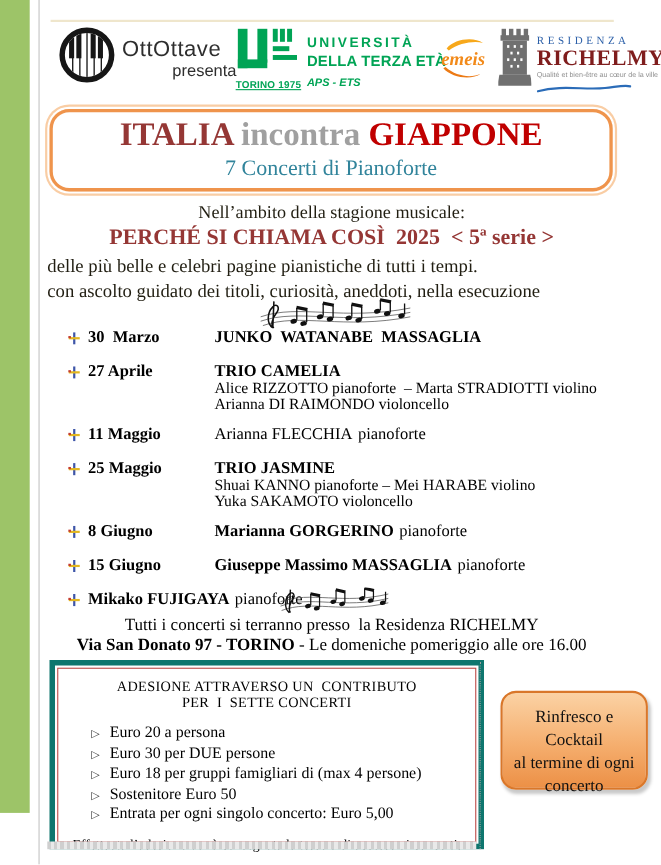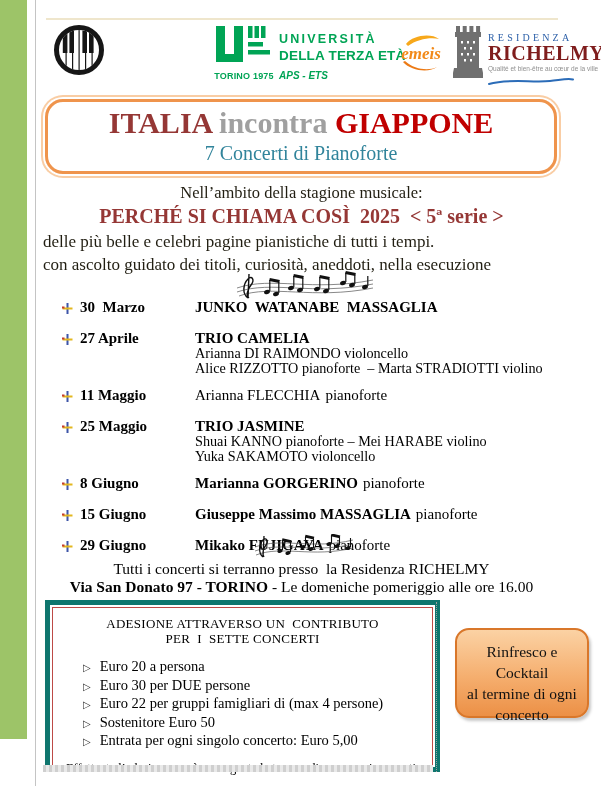--- a/index.html
+++ b/index.html
@@ -15,21 +15,21 @@
   .page-edge{position:absolute;left:35px;top:0;width:1px;height:786px;background:#C4C4C4;}
   .top-line{position:absolute;left:46px;top:18px;width:512px;height:2px;background:#EFE6CC;}
 
   
   .logos{position:absolute;left:43px;top:20px;width:550px;height:80px;}
   .otto-ic{position:absolute;left:10px;top:4px;}
   .otto-text{position:absolute;left:68px;top:14px;width:112px;font-family:"Liberation Sans",sans-serif;color:#2E2E2E;}
   .otto-name{font-size:20px;line-height:22px;letter-spacing:0.5px;}
   .otto-sub{font-size:15px;line-height:17px;text-align:right;padding-right:8px;}
   .unitre-mark{position:absolute;left:170px;top:6px;width:62px;text-align:center;}
-  .unitre-badge{font-family:"Liberation Sans",sans-serif;font-size:9px;font-weight:bold;color:#00A455;letter-spacing:0.2px;margin-top:1px;}
+  .unitre-badge{font-family:"Liberation Sans",sans-serif;font-size:9px;font-weight:bold;color:#00A455;letter-spacing:0.2px;margin-top:1px;text-decoration:underline;}
   .unitre-text{position:absolute;left:236px;top:12px;width:150px;font-family:"Liberation Sans",sans-serif;color:#00A455;}
   .un-l1{font-size:12.5px;font-weight:bold;letter-spacing:2.2px;}
   .un-l2{font-size:13.5px;font-weight:bold;letter-spacing:0.2px;margin-top:2px;}
   .un-l3{font-size:10px;font-weight:bold;font-style:italic;text-align:left;margin-top:7px;padding-right:10px;}
   .emeis{position:absolute;left:350px;top:10px;}
   .richelmy{position:absolute;left:410px;top:6px;display:flex;}
   .rich-col{margin-left:5px;width:112px;}
   .rich-l1{font-family:Liberation Serif, serif;font-size:10px;letter-spacing:3.2px;color:#2B5FA8;margin-top:6px;}
   .rich-l2{font-size:20px;line-height:21px;letter-spacing:0.5px;color:#7f1d1d;font-weight:bold;}
   .rich-tag{font-family:"Liberation Sans",sans-serif;font-size:6.5px;color:#8F8F8F;margin-top:1px;white-space:nowrap;}
@@ -115,20 +115,24 @@
         <rect x="19" y="6" width="1.2" height="40" fill="#161616"></rect>
         <rect x="25.5" y="6" width="1.2" height="40" fill="#161616"></rect>
         <rect x="32" y="6" width="1.2" height="40" fill="#161616"></rect>
         <rect x="38.5" y="6" width="1.2" height="40" fill="#161616"></rect>
         <rect x="9.8" y="4" width="4.6" height="25" fill="#161616"></rect>
         <rect x="16.4" y="4" width="4.6" height="25" fill="#161616"></rect>
         <rect x="29.4" y="4" width="4.6" height="25" fill="#161616"></rect>
         <rect x="36" y="4" width="4.6" height="25" fill="#161616"></rect>
       </g>
     </svg>
+  </div>
+  <div class="otto-text">
+    <div class="otto-name" data-bind="header.ottottave.name">OttOttave</div>
+    <div class="otto-sub" data-bind="header.ottottave.tagline">presenta</div>
   </div>
 
   <div class="unitre-mark">
     <svg width="56" height="40" viewBox="0 0 56 40">
       <g fill="#00A455">
         <rect x="0" y="0" width="9" height="36"></rect>
         <rect x="0" y="28" width="27" height="8"></rect>
         <rect x="18" y="0" width="9" height="31"></rect>
         <rect x="32" y="0" width="4.5" height="12"></rect>
         <rect x="38.5" y="0" width="4.5" height="12"></rect>
@@ -251,21 +255,21 @@
     <span class="c-date" data-bind="concerts.0.date">30  Marzo</span>
     <span class="c-main"><span class="c-name" data-bind="concerts.0.name">JUNKO  WATANABE  MASSAGLIA</span><span class="c-role" data-bind="concerts.0.role"></span></span>
   </div>
   <div class="crow">
     <span class="b-ic"><svg width="11" height="12" viewBox="0 0 11 12">
           <rect x="4.5" y="0" width="2" height="11" fill="#3D55A8"></rect>
           <rect x="0.5" y="4.5" width="10" height="2" fill="#E3B71F"></rect>
           <rect x="0" y="3.5" width="2.5" height="2" fill="#C43B2F"></rect>
         </svg></span>
     <span class="c-date" data-bind="concerts.1.date">27 Aprile</span>
-    <span class="c-main"><span class="c-name" data-bind="concerts.1.name">TRIO CAMELIA</span><span class="c-det" data-bind="concerts.1.details.1">Arianna DI RAIMONDO violoncello</span><span class="c-det" data-bind="concerts.1.details.0">Alice RIZZOTTO pianoforte  – Marta STRADIOTTI violino</span></span>
+    <span class="c-main"><span class="c-name" data-bind="concerts.1.name">TRIO CAMELIA</span><span class="c-det" data-bind="concerts.1.details.0">Alice RIZZOTTO pianoforte  – Marta STRADIOTTI violino</span><span class="c-det" data-bind="concerts.1.details.1">Arianna DI RAIMONDO violoncello</span></span>
   </div>
   <div class="crow">
     <span class="b-ic"><svg width="11" height="12" viewBox="0 0 11 12">
           <rect x="4.5" y="0" width="2" height="11" fill="#3D55A8"></rect>
           <rect x="0.5" y="4.5" width="10" height="2" fill="#E3B71F"></rect>
           <rect x="0" y="3.5" width="2.5" height="2" fill="#C43B2F"></rect>
         </svg></span>
     <span class="c-date" data-bind="concerts.2.date">11 Maggio</span>
     <span class="c-main"><span class="c-name plain" data-bind="concerts.2.name">Arianna FLECCHIA</span><span class="c-role" data-bind="concerts.2.role">pianoforte</span></span>
   </div>
@@ -295,21 +299,20 @@
         </svg></span>
     <span class="c-date" data-bind="concerts.5.date">15 Giugno</span>
     <span class="c-main"><span class="c-name" data-bind="concerts.5.name">Giuseppe Massimo MASSAGLIA</span><span class="c-role" data-bind="concerts.5.role">pianoforte</span></span>
   </div>
   <div class="crow">
     <span class="b-ic"><svg width="11" height="12" viewBox="0 0 11 12">
           <rect x="4.5" y="0" width="2" height="11" fill="#3D55A8"></rect>
           <rect x="0.5" y="4.5" width="10" height="2" fill="#E3B71F"></rect>
           <rect x="0" y="3.5" width="2.5" height="2" fill="#C43B2F"></rect>
         </svg></span>
-    <span class="c-date" data-bind="concerts.6.date">29 Giugno</span>
     <span class="c-main"><span class="c-name" data-bind="concerts.6.name">Mikako FUJIGAYA</span><span class="c-role" data-bind="concerts.6.role">pianoforte</span></span>
   </div>
 </section>
 
 <div class="music m2">
   <svg width="110" height="24" viewBox="0 0 110 24">
     <g stroke="#555" fill="none" stroke-width="0.7">
       <path d="M8,17 C35,7 65,20 106,10"></path>
       <path d="M8,13 C35,3 65,16 106,6"></path>
       <path d="M9,21 C35,11 65,24 106,14"></path>
@@ -344,21 +347,21 @@
 <div class="venue1" data-bind="venue.line1">Tutti i concerti si terranno presso  la Residenza RICHELMY</div>
 <div class="venue2"><span class="vb" data-bind="venue.line2_bold">Via San Donato 97 - TORINO</span><span data-bind="venue.line2_rest"> - Le domeniche pomeriggio alle ore 16.00</span></div>
 
 <section class="ade-outer">
   <div class="ade-inner">
     <div class="ade-t1" data-bind="adesione.title1">ADESIONE ATTRAVERSO UN  CONTRIBUTO</div>
     <div class="ade-t2" data-bind="adesione.title2">PER  I  SETTE CONCERTI</div>
     <div class="ade-items">
       <div class="ade-it"><span class="arr" data-bind="icons.bullet_arrow">▷</span><span data-bind="adesione.items.0">Euro 20 a persona</span></div>
       <div class="ade-it"><span class="arr" data-bind="icons.bullet_arrow">▷</span><span data-bind="adesione.items.1">Euro 30 per DUE persone</span></div>
-      <div class="ade-it"><span class="arr" data-bind="icons.bullet_arrow">▷</span><span data-bind="adesione.items.2">Euro 22 per gruppi famigliari di (max 4 persone)</span></div>
+      <div class="ade-it"><span class="arr" data-bind="icons.bullet_arrow">▷</span><span data-bind="adesione.items.2">Euro 18 per gruppi famigliari di (max 4 persone)</span></div>
       <div class="ade-it"><span class="arr" data-bind="icons.bullet_arrow">▷</span><span data-bind="adesione.items.3">Sostenitore Euro 50</span></div>
       <div class="ade-it"><span class="arr" data-bind="icons.bullet_arrow">▷</span><span data-bind="adesione.items.4">Entrata per ogni singolo concerto: Euro 5,00</span></div>
     </div>
     <div class="ade-foot" data-bind="adesione.footer">Effettuata l’adesione verrà consegnata la tessera di accesso ai concerti.</div>
   </div>
 </section>
 
 <div class="dotted-strip"></div>
 <div class="dotted-vline"></div>
 

